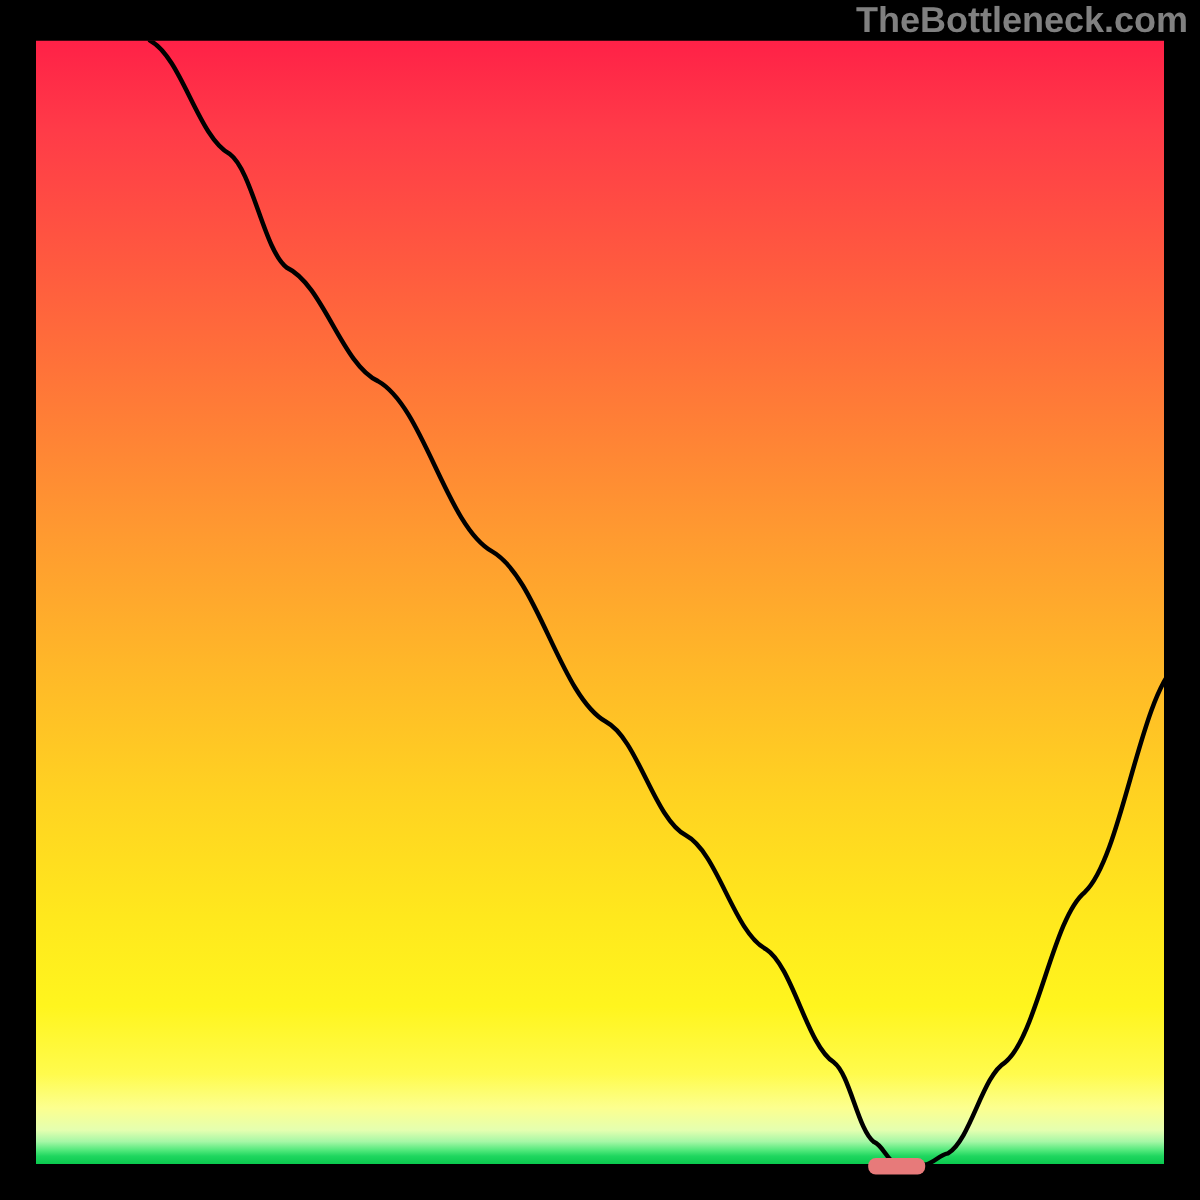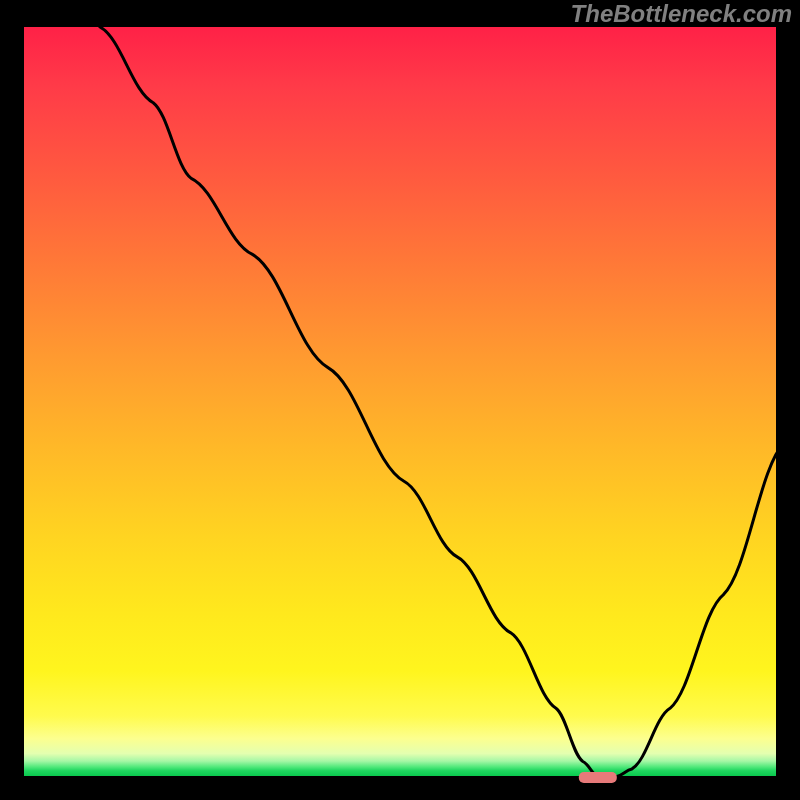--- a/index.html
+++ b/index.html
@@ -18,21 +18,20 @@
   .watermark {
     position: absolute;
     top: 0;
     right: 8px;
     font-family: Arial, Helvetica, sans-serif;
     font-size: 24px;
     font-weight: bold;
     color: #808080;
     letter-spacing: 0px;
     z-index: 3;
-    font-style: italic;
   }
   .plot {
     
     position: absolute;
     top: 23px;
     left: 20px;
     width: 760px;
     height: 757px;
     
     box-sizing: border-box;

